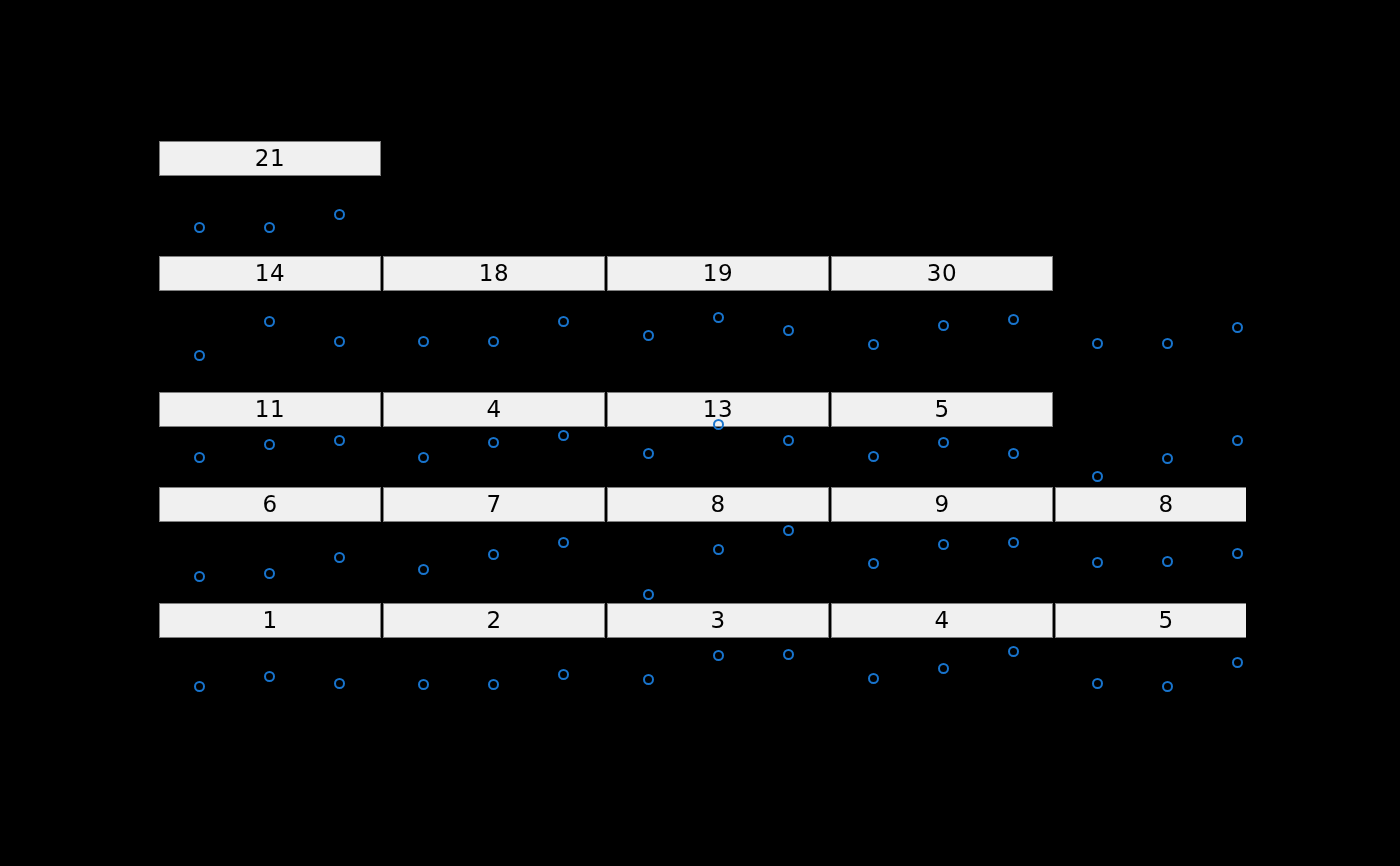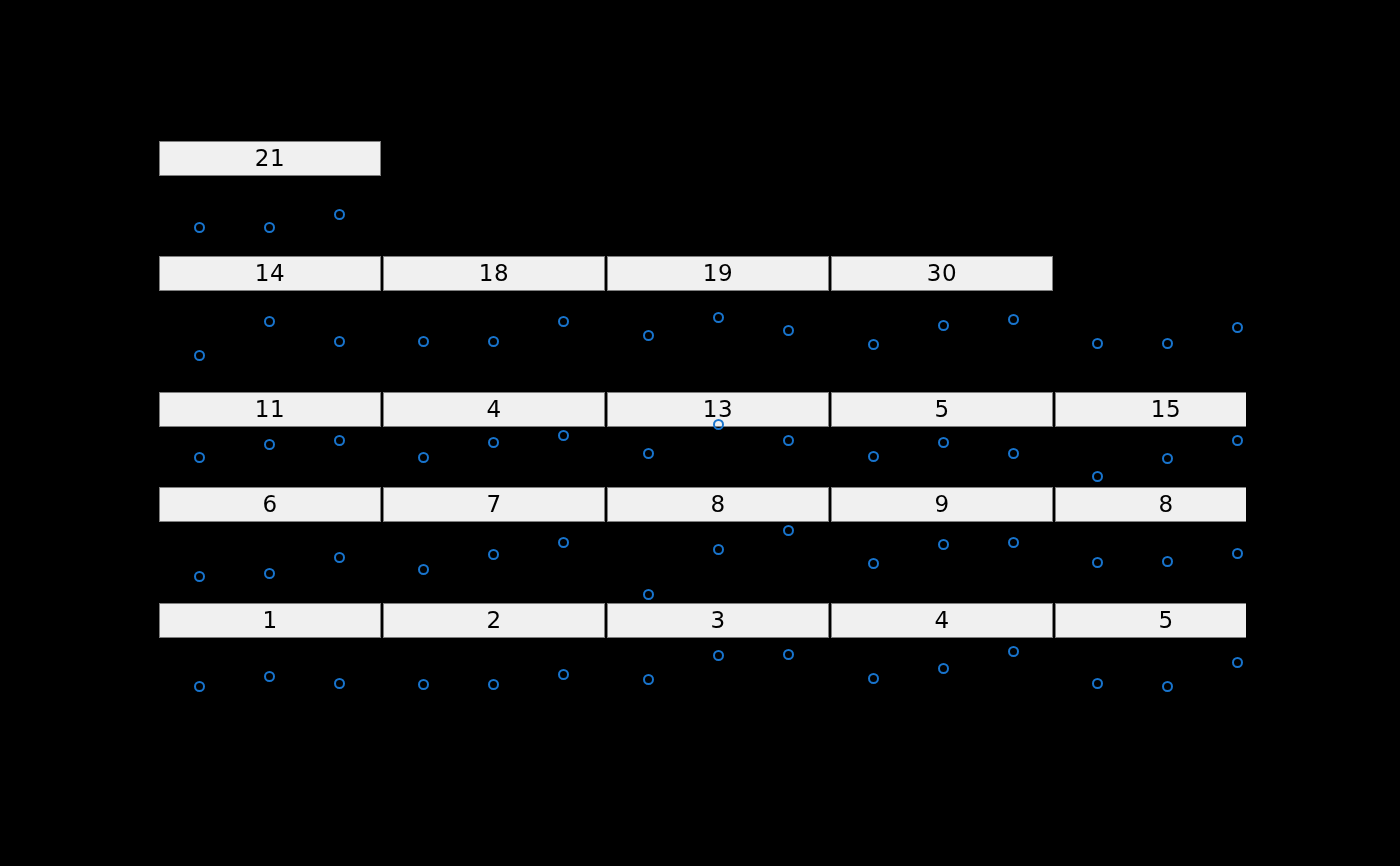--- a/index.html
+++ b/index.html
@@ -119,23 +119,20 @@
         </div>
         <div class="strip" style="width: 222px;">
           <span class="strip-label">4</span>
         </div>
         <div class="strip" style="width: 222px;">
           <span class="strip-label">13</span>
         </div>
         <div class="strip" style="width: 222px;">
           <span class="strip-label">5</span>
         </div>
-        <div class="strip" style="width: 222px;">
-          <span class="strip-label">15</span>
-        </div>
       </div>
       <div class="panel-band" style="top: 407px; left: 0px; width: 1400px;">
         <div class="marker" style="left: 193.5px; top: 44.5px; border-color: rgb(24, 116, 205);"></div>
         <div class="marker" style="left: 263.5px; top: 31.5px; border-color: rgb(24, 116, 205);"></div>
         <div class="marker" style="left: 333.5px; top: 27.5px; border-color: rgb(24, 116, 205);"></div>
         <div class="marker" style="left: 417.5px; top: 44.5px; border-color: rgb(24, 116, 205);"></div>
         <div class="marker" style="left: 487.5px; top: 29.5px; border-color: rgb(24, 116, 205);"></div>
         <div class="marker" style="left: 557.5px; top: 22.5px; border-color: rgb(24, 116, 205);"></div>
         <div class="marker" style="left: 642.5px; top: 40.5px; border-color: rgb(24, 116, 205);"></div>
         <div class="marker" style="left: 712.5px; top: 11.5px; border-color: rgb(24, 116, 205);"></div>

